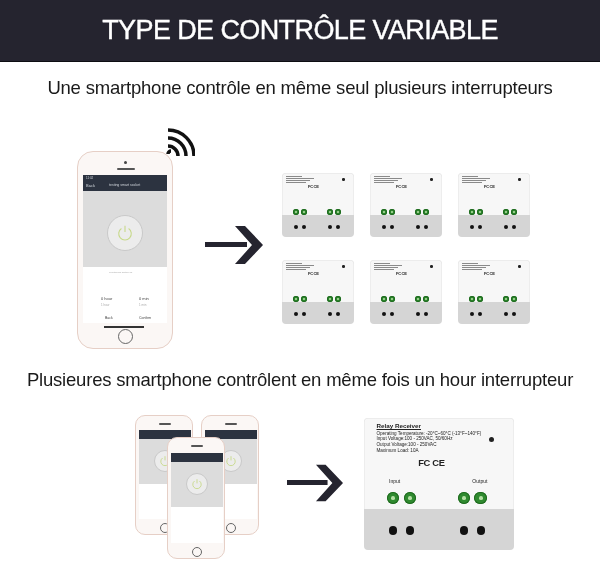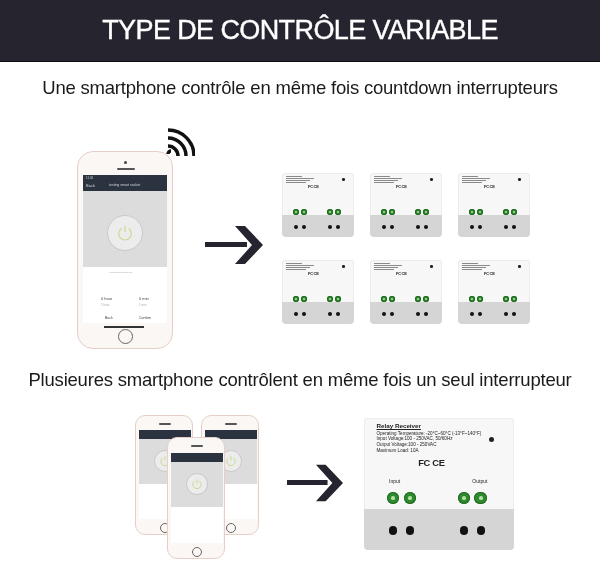--- a/index.html
+++ b/index.html
@@ -67,21 +67,21 @@
   .relay .hole { position: absolute; background: #111; border-radius: 50%; }
   .relay .lbl { position: absolute; color: #222; white-space: nowrap; }
 </style>
 </head>
 <body>
 
 <div class="banner">
   <h1>TYPE DE CONTRÔLE VARIABLE</h1>
 </div>
 
-<div class="caption c1">Une smartphone contrôle en même fois countdown interrupteurs</div>
+<div class="caption c1">Une smartphone contrôle en même seul plusieurs interrupteurs</div>
 
 <div class="phone" style="left:77px;top:151px;width:96px;height:198px;">
   <div class="cam" style="left:46px;top:9px;"></div>
   <div class="speaker" style="left:39px;top:16px;width:18px;"></div>
   <div class="screen" style="left:5px;top:23px;width:84px;height:148px;">
     <div class="status" style="height:16px;">
       <span class="t" style="left:3px;top:1px;">11:02</span>
       <span class="t" style="left:3px;top:8px;font-size:4px;">Back</span>
       <span class="t" style="left:26px;top:8px;font-size:3.5px;">testing smart socket</span>
     </div>
@@ -233,21 +233,21 @@
       <div class="hole" style="left:12px;top:52.48px;width:4px;height:4px;"></div>
       <div class="term" style="left:19px;top:35.84px;width:6px;height:6px;"></div>
       <div class="hole" style="left:20px;top:52.48px;width:4px;height:4px;"></div>
       <div class="term" style="left:45px;top:35.84px;width:6px;height:6px;"></div>
       <div class="hole" style="left:46px;top:52.48px;width:4px;height:4px;"></div>
       <div class="term" style="left:53px;top:35.84px;width:6px;height:6px;"></div>
       <div class="hole" style="left:54px;top:52.48px;width:4px;height:4px;"></div>
     </div>
   </div>
 
-<div class="caption c2">Plusieures smartphone contrôlent en même fois un seul interrupteur</div>
+<div class="caption c2">Plusieures smartphone contrôlent en même fois un hour interrupteur</div>
 
 <div id="phones2">
     <div class="phone" style="left: 135px; top: 415px; width: 58px; height: 120px; border-radius: 10px;">
     <div class="speaker" style="left:23px;top:7.199999999999999px;width:12px;"></div>
     <div class="screen" style="left:3px;top:14.399999999999999px;width:52px;height:88.8px;">
       <div class="status" style="height:8.88px;"></div>
       <div class="gray" style="top:8.88px;height:44.4px;">
         <div class="pwr" style="left:15px;top:11.2px;width:22px;height:22px;">
           <svg width="12" height="12" viewBox="0 0 20 20">
             <path d="M6 5 A7 7 0 1 0 14 5" fill="none" stroke="#c7d98a" stroke-width="1.5"></path>

